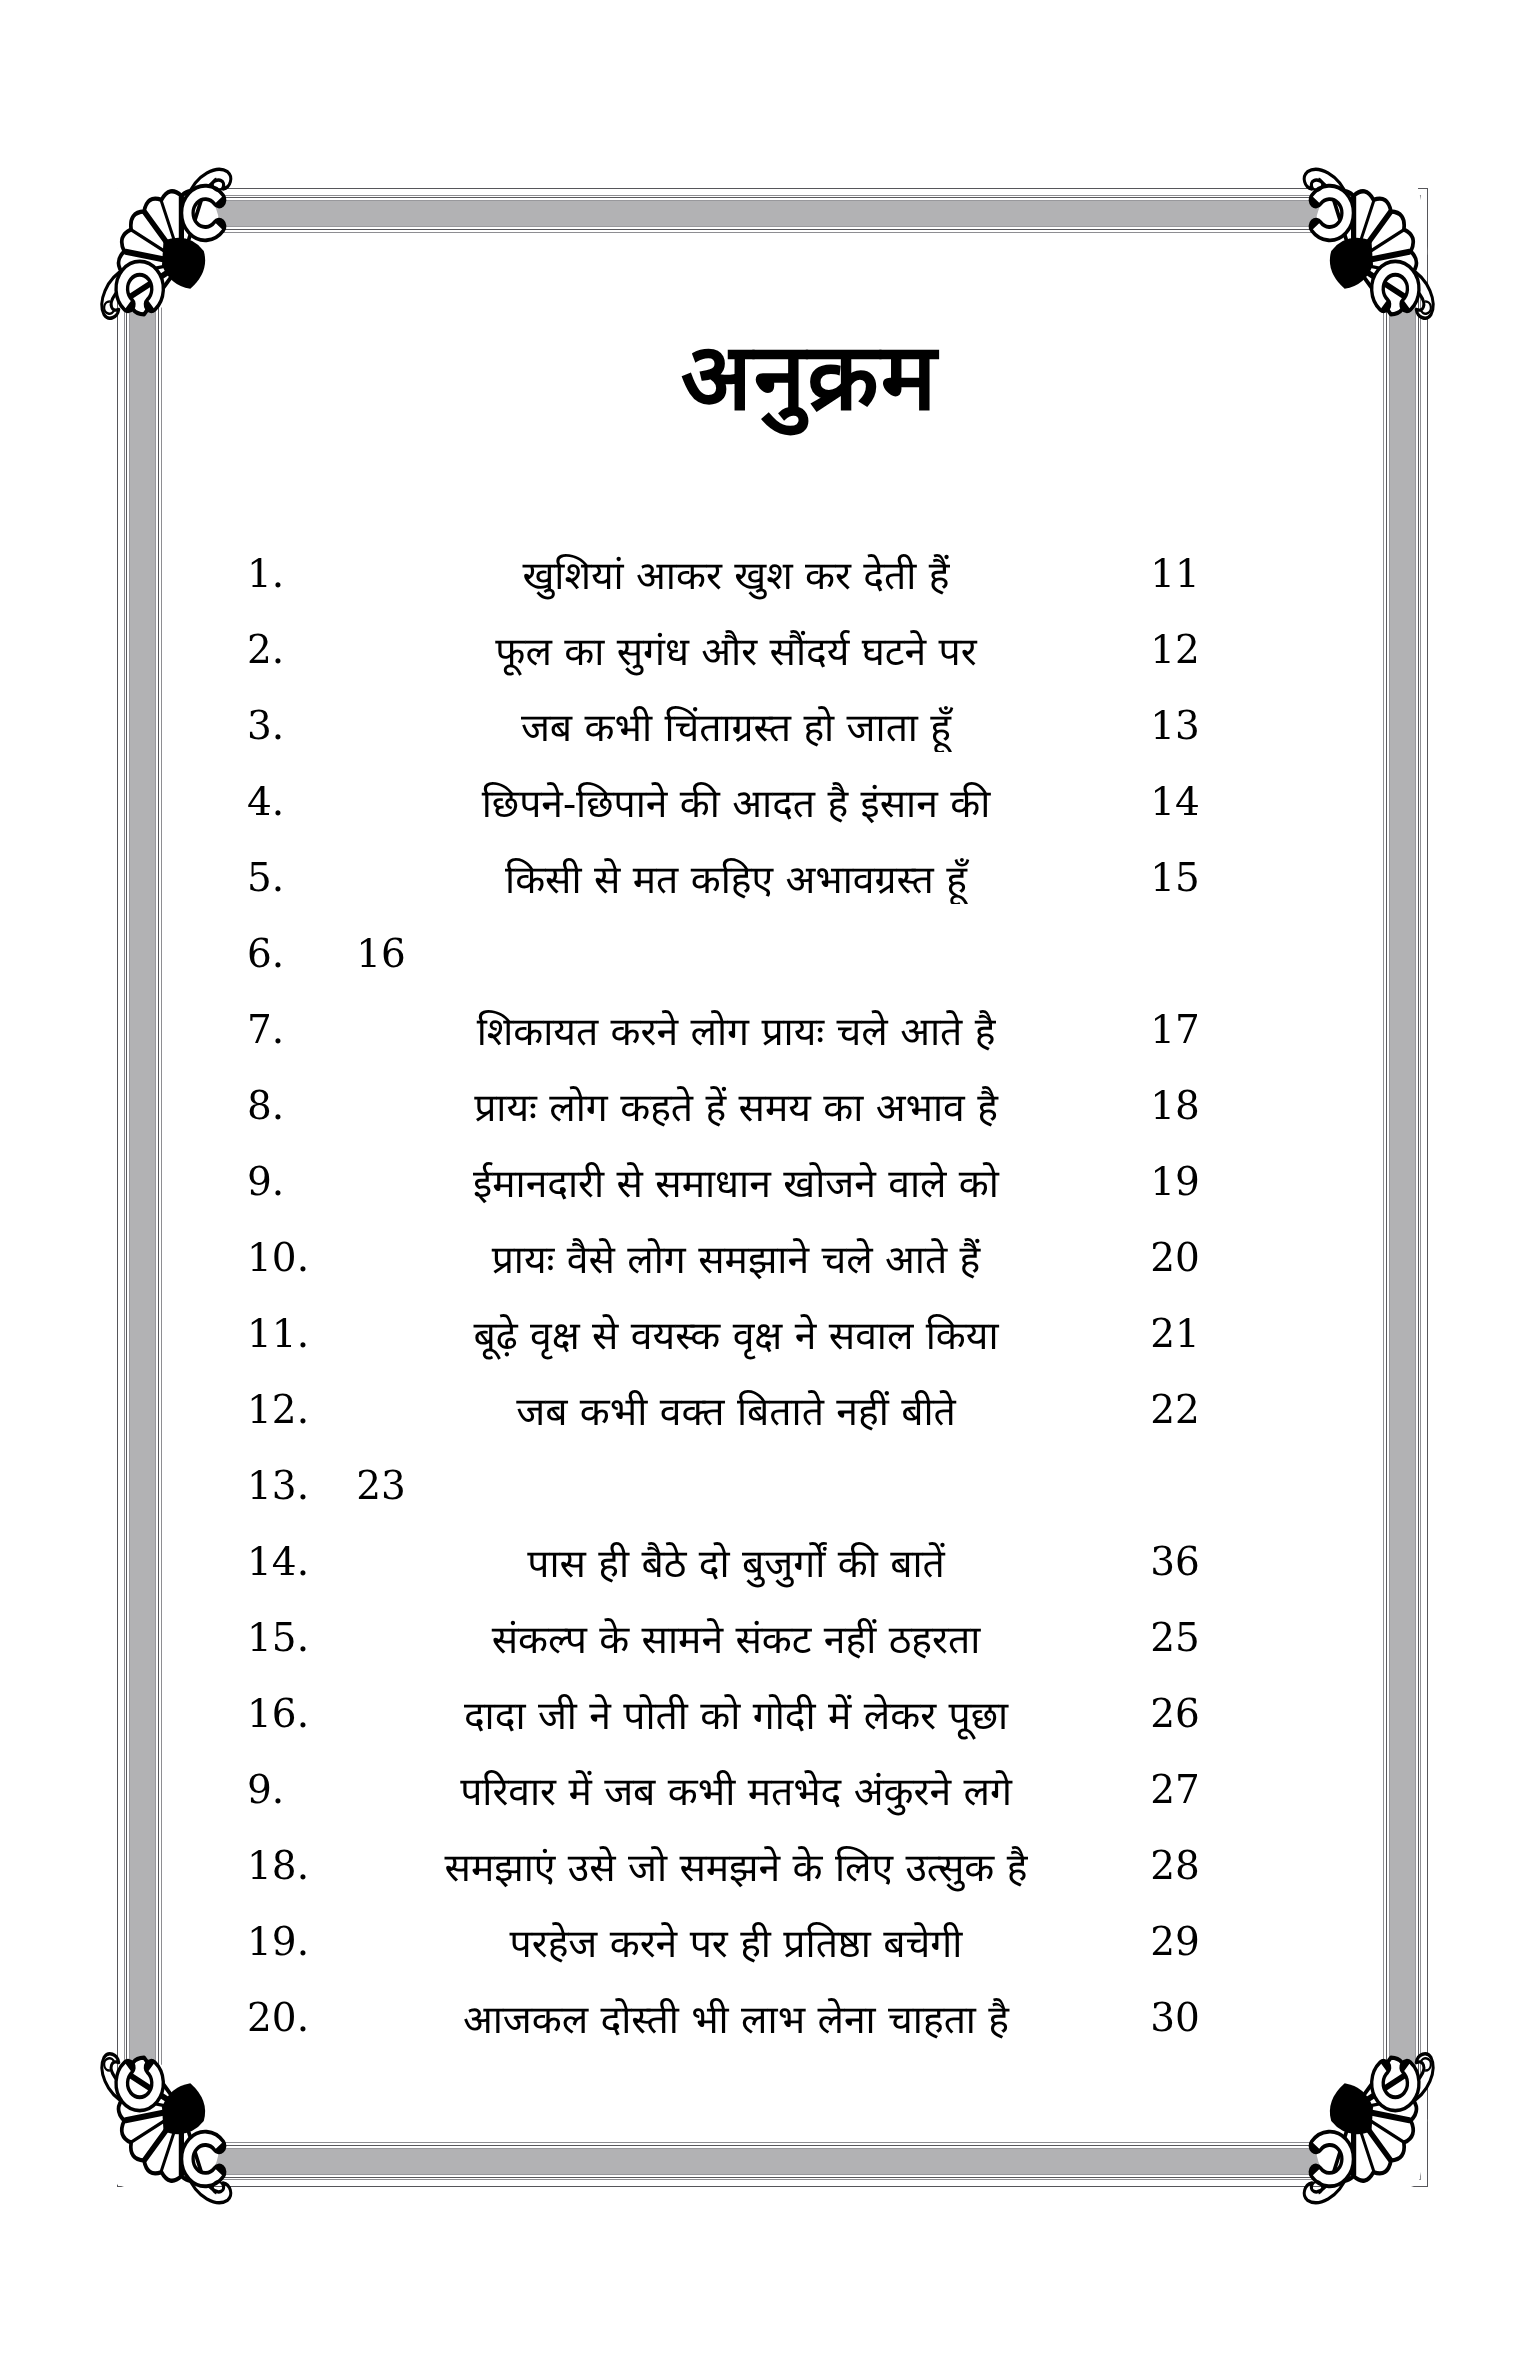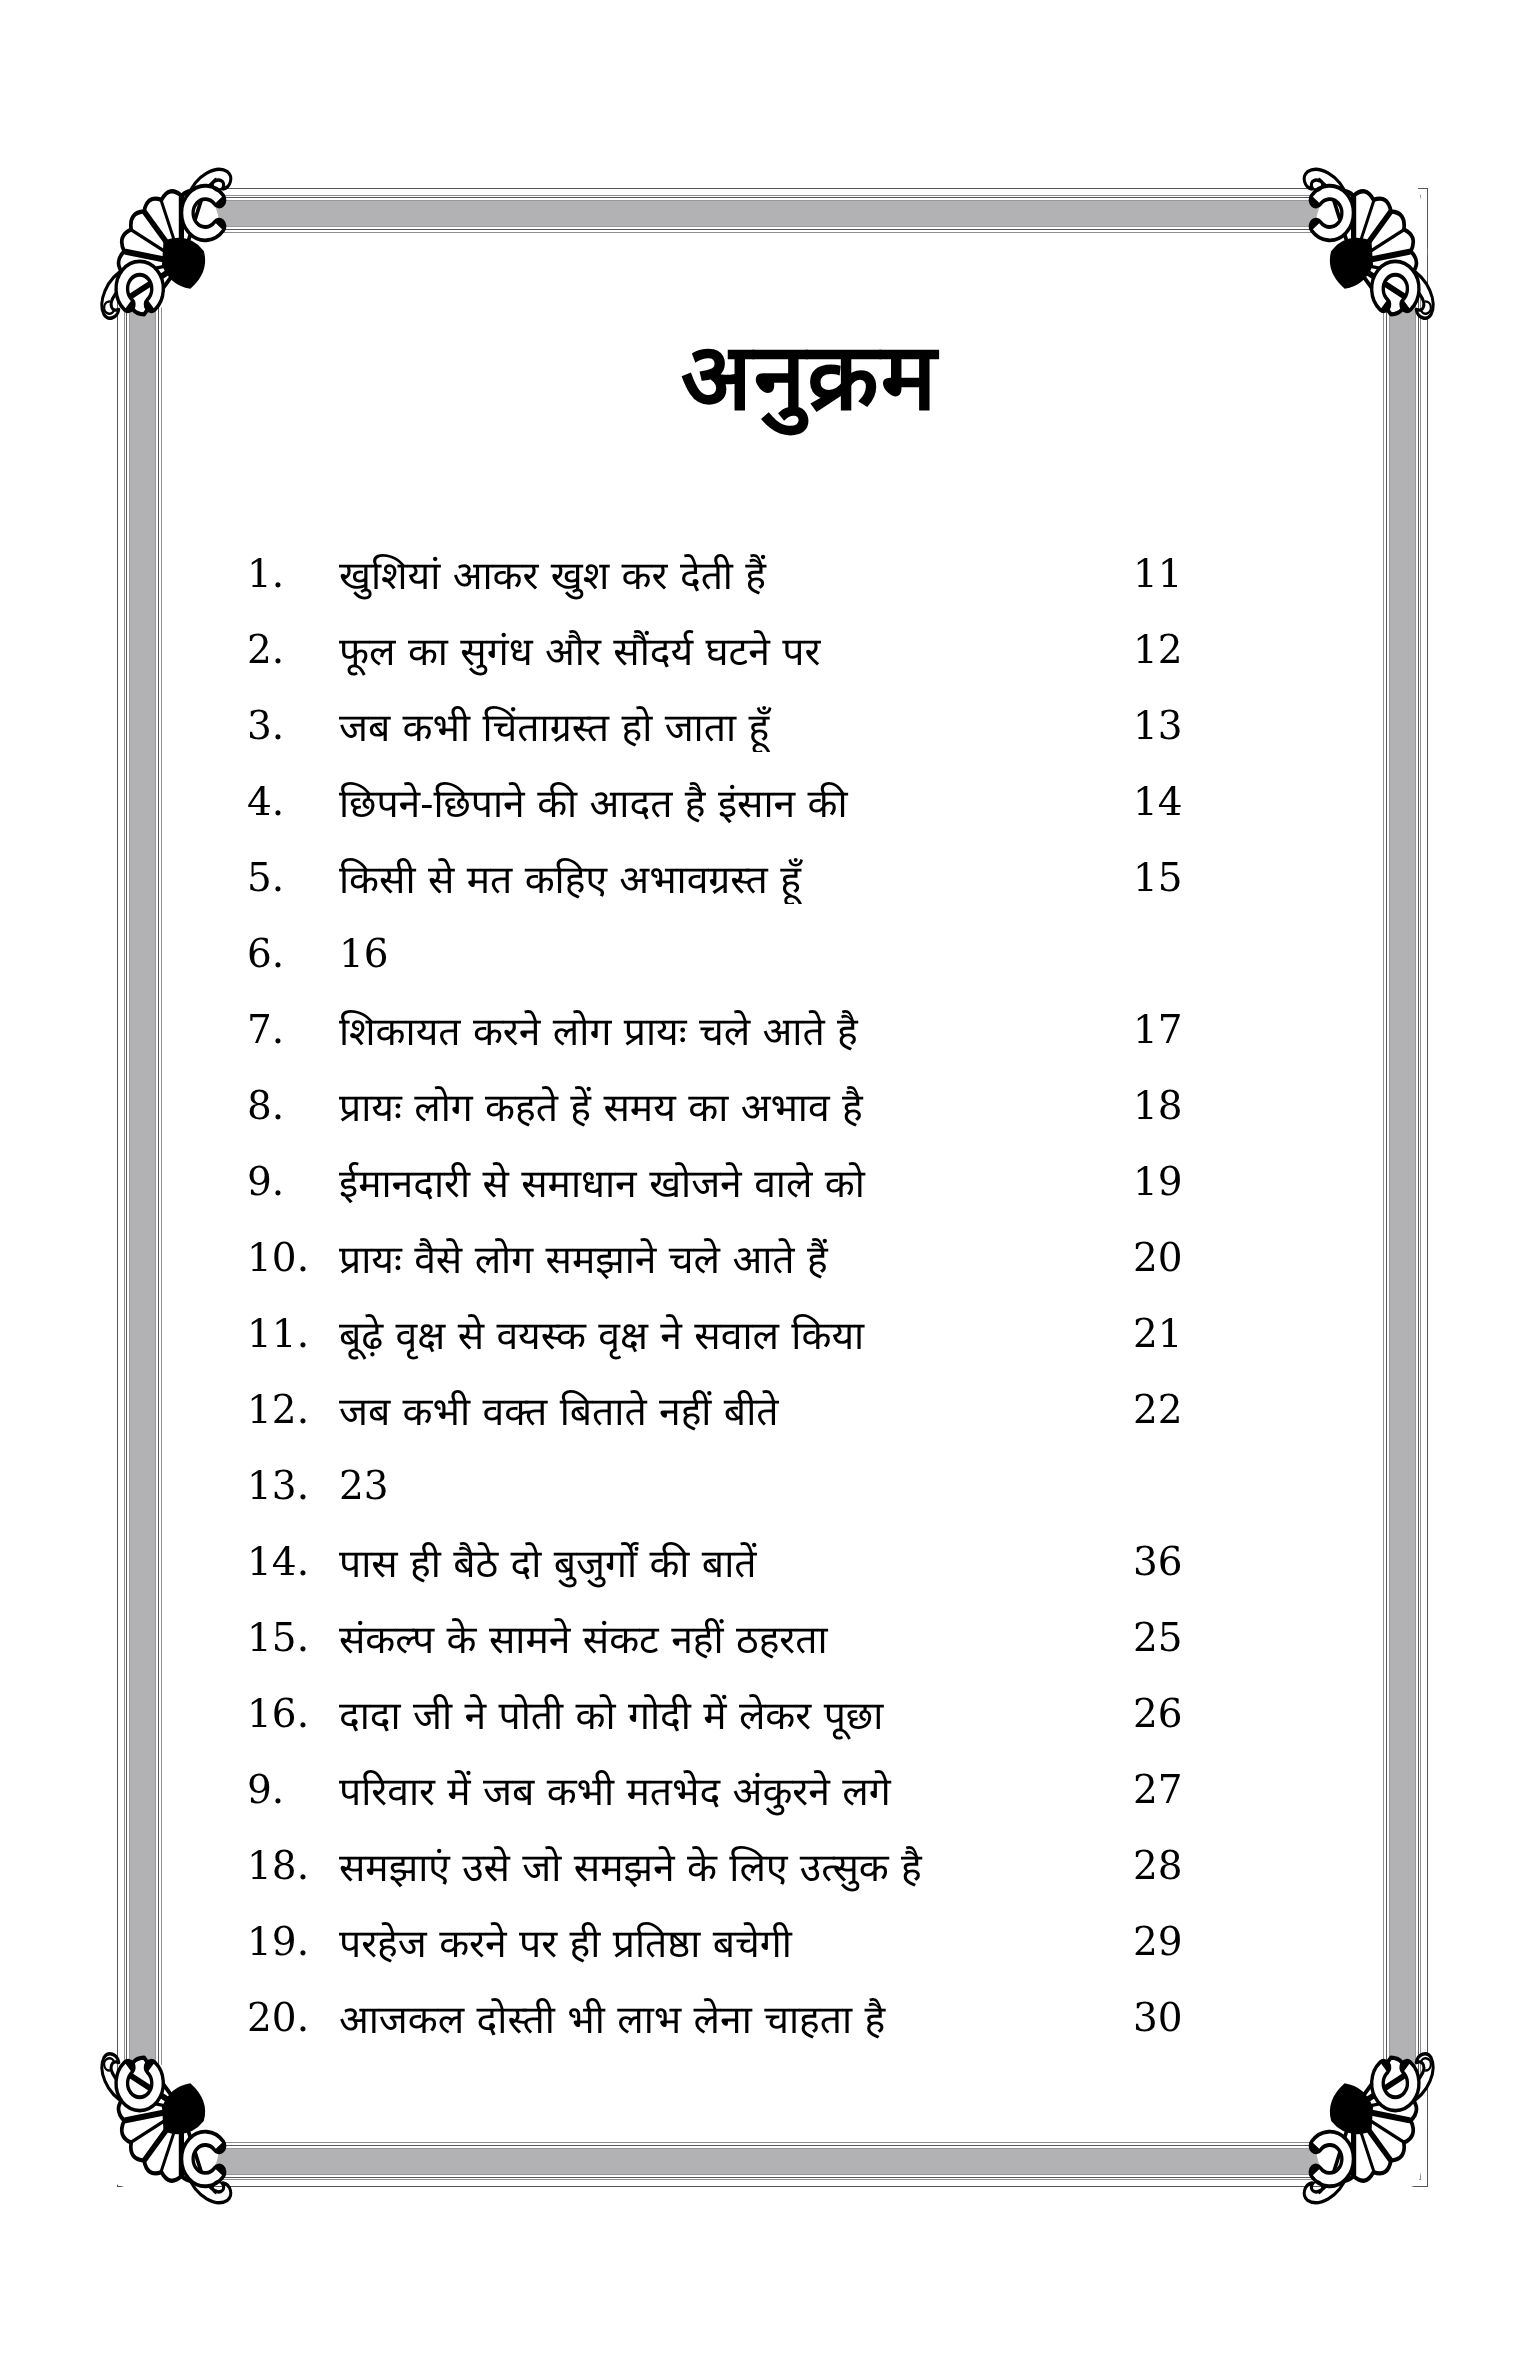--- a/index.html
+++ b/index.html
@@ -42,22 +42,22 @@
   .toc{
     position:absolute;left:247px;top:535px;width:970px;
   }
   .row{
     display:flex;align-items:center;
     height:76px;
     font-size:39px;
     white-space:nowrap;
   }
   .num{width:92px;flex:0 0 auto;text-align:left;}
-  .ttl{flex:1 1 auto;overflow:hidden;}
-  .pg{flex:0 0 auto;min-width:84px;text-align:left;}
+  .ttl{flex:1 1 auto;overflow:hidden;text-align:center;}
+  .pg{flex:0 0 auto;min-width:84px;text-align:center;}
 </style>
 </head>
 <body style="background: rgb(255, 255, 255); color: rgb(0, 0, 0);">
 
 <svg width="0" height="0" style="position:absolute" aria-hidden="true">
   <defs>
     <symbol id="ornament" viewBox="0 0 200 200" preserveAspectRatio="none">
 
       <path d="M34,34 Q120,6 162,50 Q186,90 150,140 Q110,186 60,170 Q16,150 22,96 Q26,56 34,34 Z" fill="#fff"></path>
 

